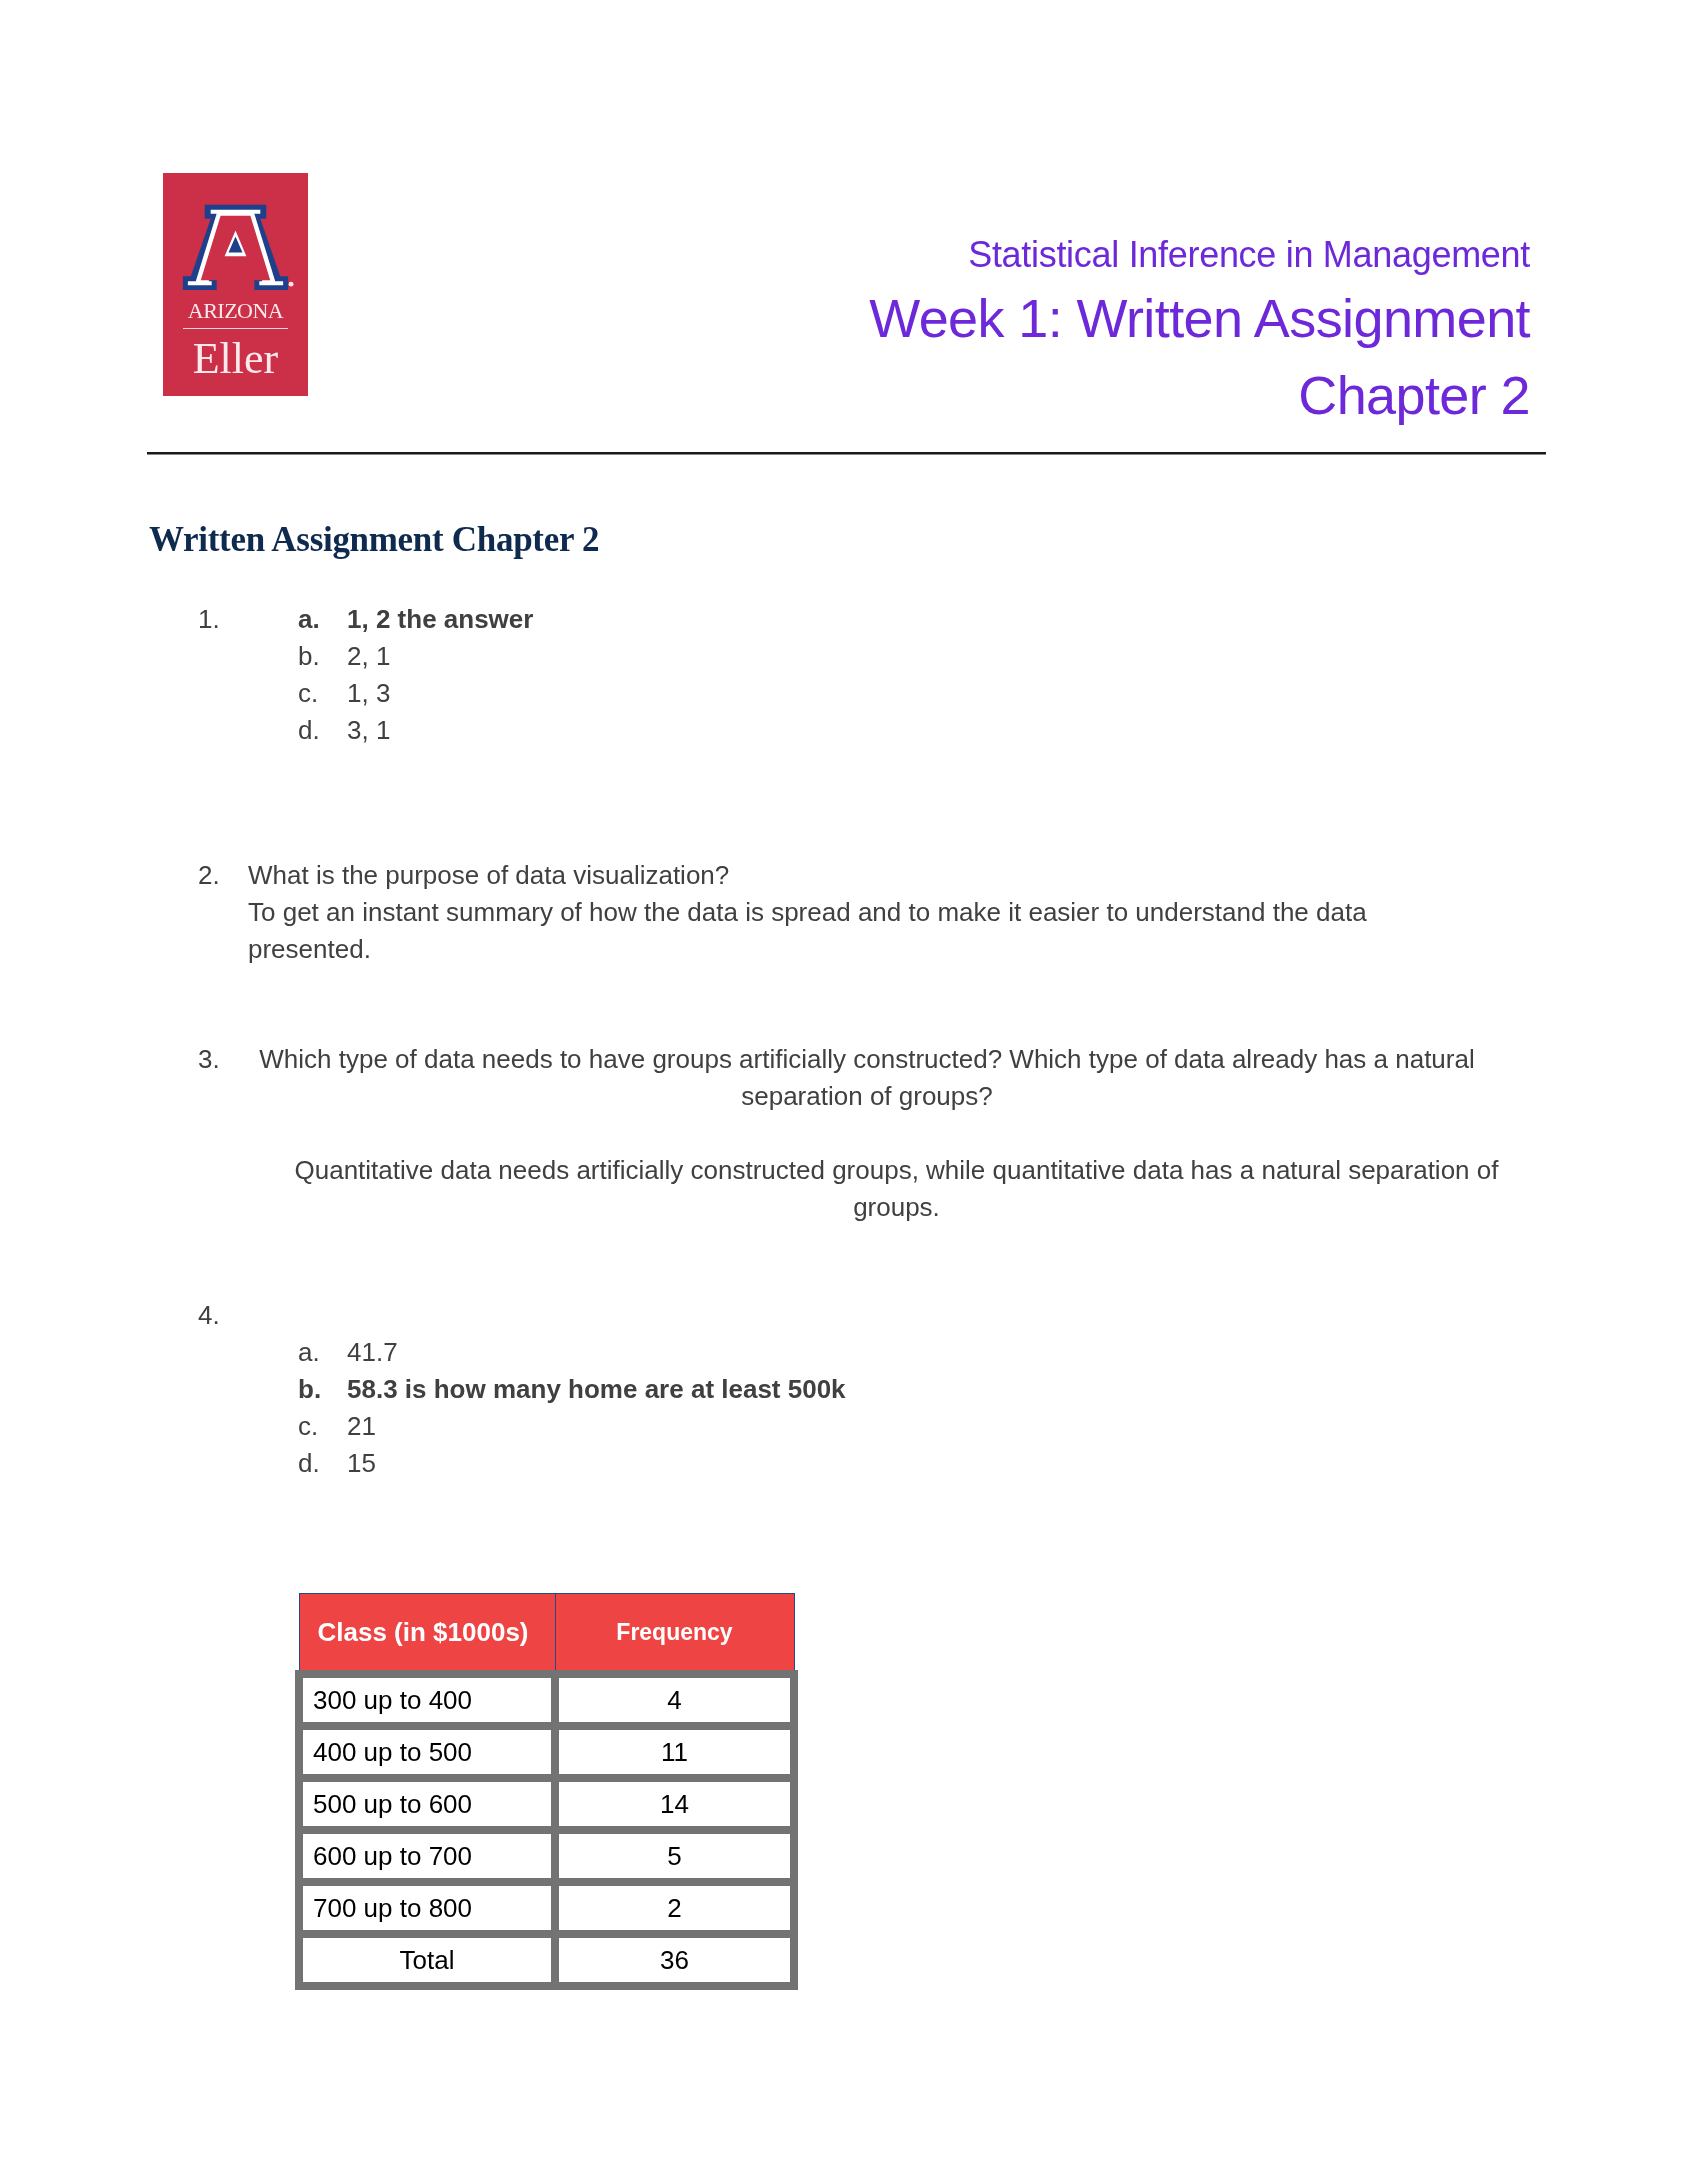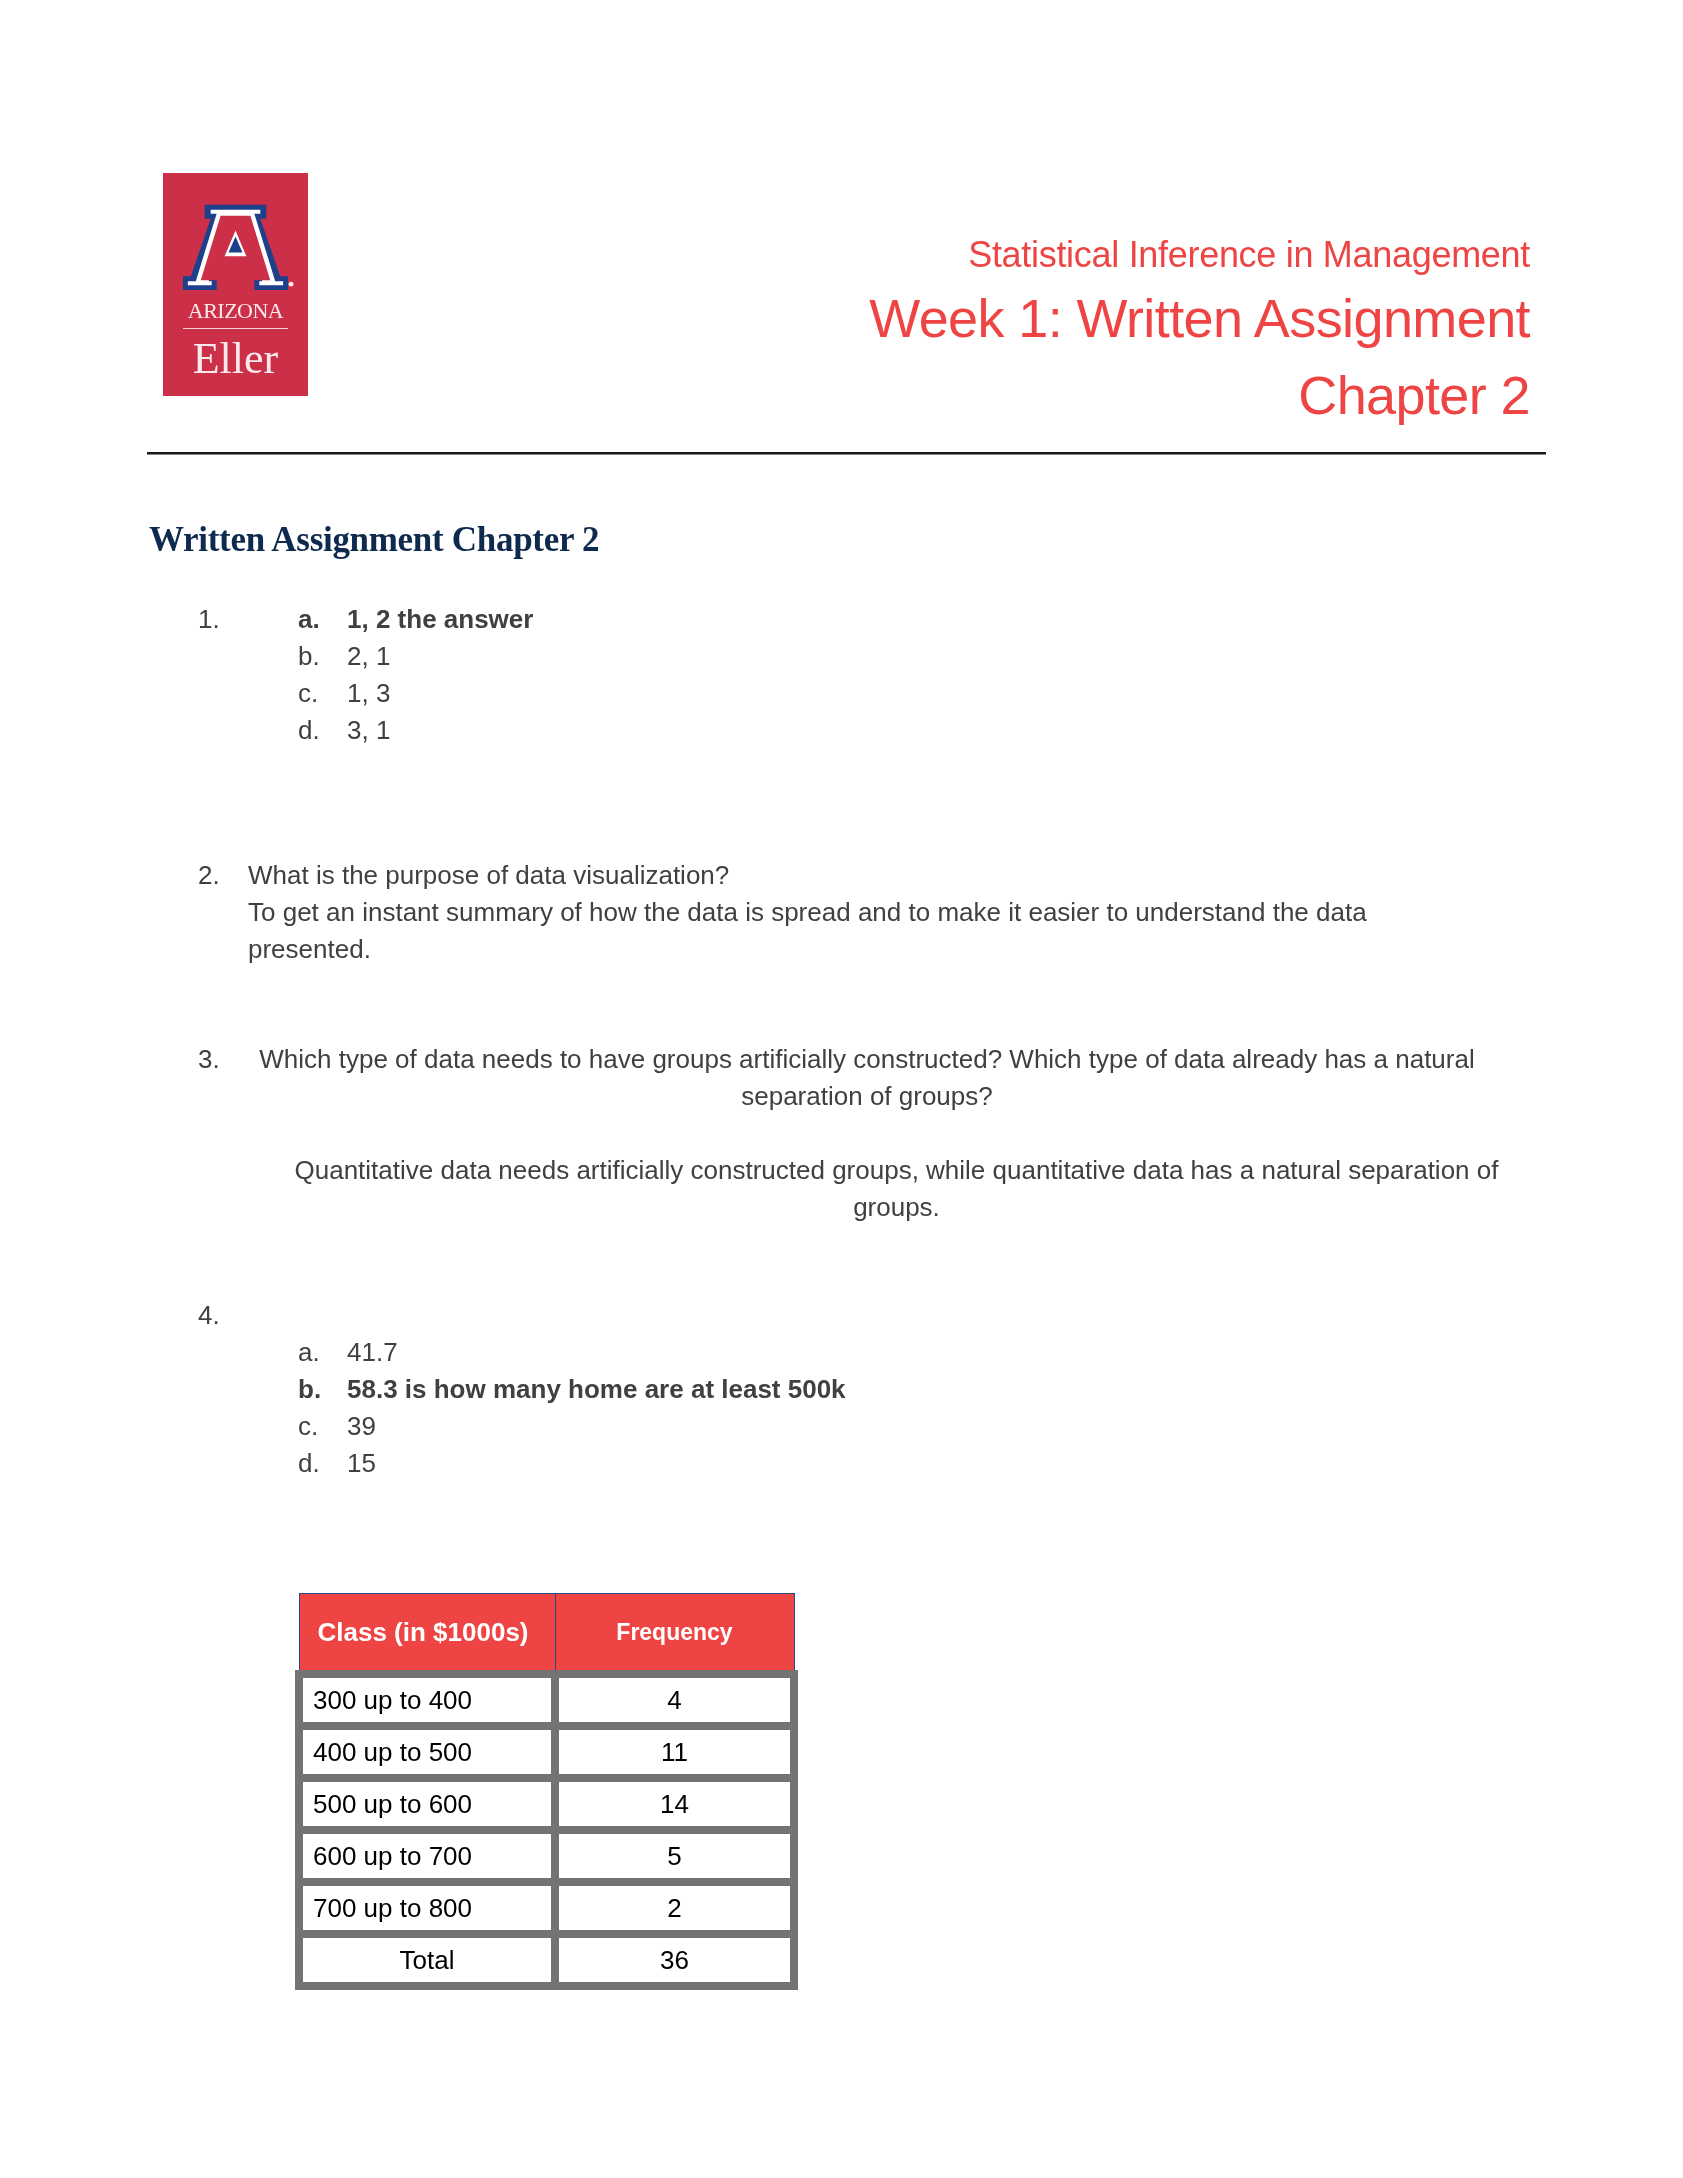--- a/index.html
+++ b/index.html
@@ -7,21 +7,21 @@
 
     
     .logo { position: absolute; left: 163px; top: 173px; width: 145px; height: 223px; background: #cc2f48; }
     .logo svg { position: absolute; left: 0; top: 0; }
     .logo .wordmark { position: absolute; left: 0; width: 145px; text-align: center; color: #fbe9ec; font-family: "Liberation Serif", serif; }
     .logo .arizona { top: 125px; font-size: 22px; letter-spacing: -0.5px; }
     .logo .divider { position: absolute; left: 20px; top: 155px; width: 105px; height: 1px; background: #f4d3d8; }
     .logo .eller { top: 160px; font-size: 44px; }
 
     
-    .hdr { position: absolute; right: 153px; text-align: right; color: #ef4444; font-family: "Liberation Sans", sans-serif; white-space: nowrap; }
+    .hdr { position: absolute; right: 153px; text-align: right; color: #6d28d9; font-family: "Liberation Sans", sans-serif; white-space: nowrap; }
     .hdr.course { top: 234px; font-size: 36px; letter-spacing: -0.3px; }
     .hdr.week { top: 287px; font-size: 54px; letter-spacing: -0.6px; }
     .hdr.chapter { top: 364px; font-size: 54px; letter-spacing: -0.6px; }
 
     .rule { position: absolute; left: 147px; top: 452px; width: 1399px; height: 2px; background: #1a1a1a; box-shadow: 0 1px 0 #888; }
 
     
     .section-title { position: absolute; left: 149px; top: 520px; font-family: "Liberation Serif", serif; font-weight: bold; font-size: 35px; color: #0f2a4f; letter-spacing: -0.3px; white-space: nowrap; }
 
     
@@ -103,21 +103,21 @@
   </div>
 </div>
 
 <div class="q" style="top: 1297px;">
   <span class="num">4.</span>
   <div class="body">
     <p style="height: 37px;"></p>
     <ul class="opts">
       <li><span class="letter">a.</span><span>41.7</span></li>
       <li class="bold"><span class="letter">b.</span><span>58.3 is how many home are at least 500k</span></li>
-      <li><span class="letter">c.</span><span>39</span></li>
+      <li><span class="letter">c.</span><span>21</span></li>
       <li><span class="letter">d.</span><span>15</span></li>
     </ul>
   </div>
 </div>
 
 <table class="freq-table">
   <thead>
     <tr>
       <th class="c1">Class (in $1000s)</th>
       <th class="c2">Frequency</th>

